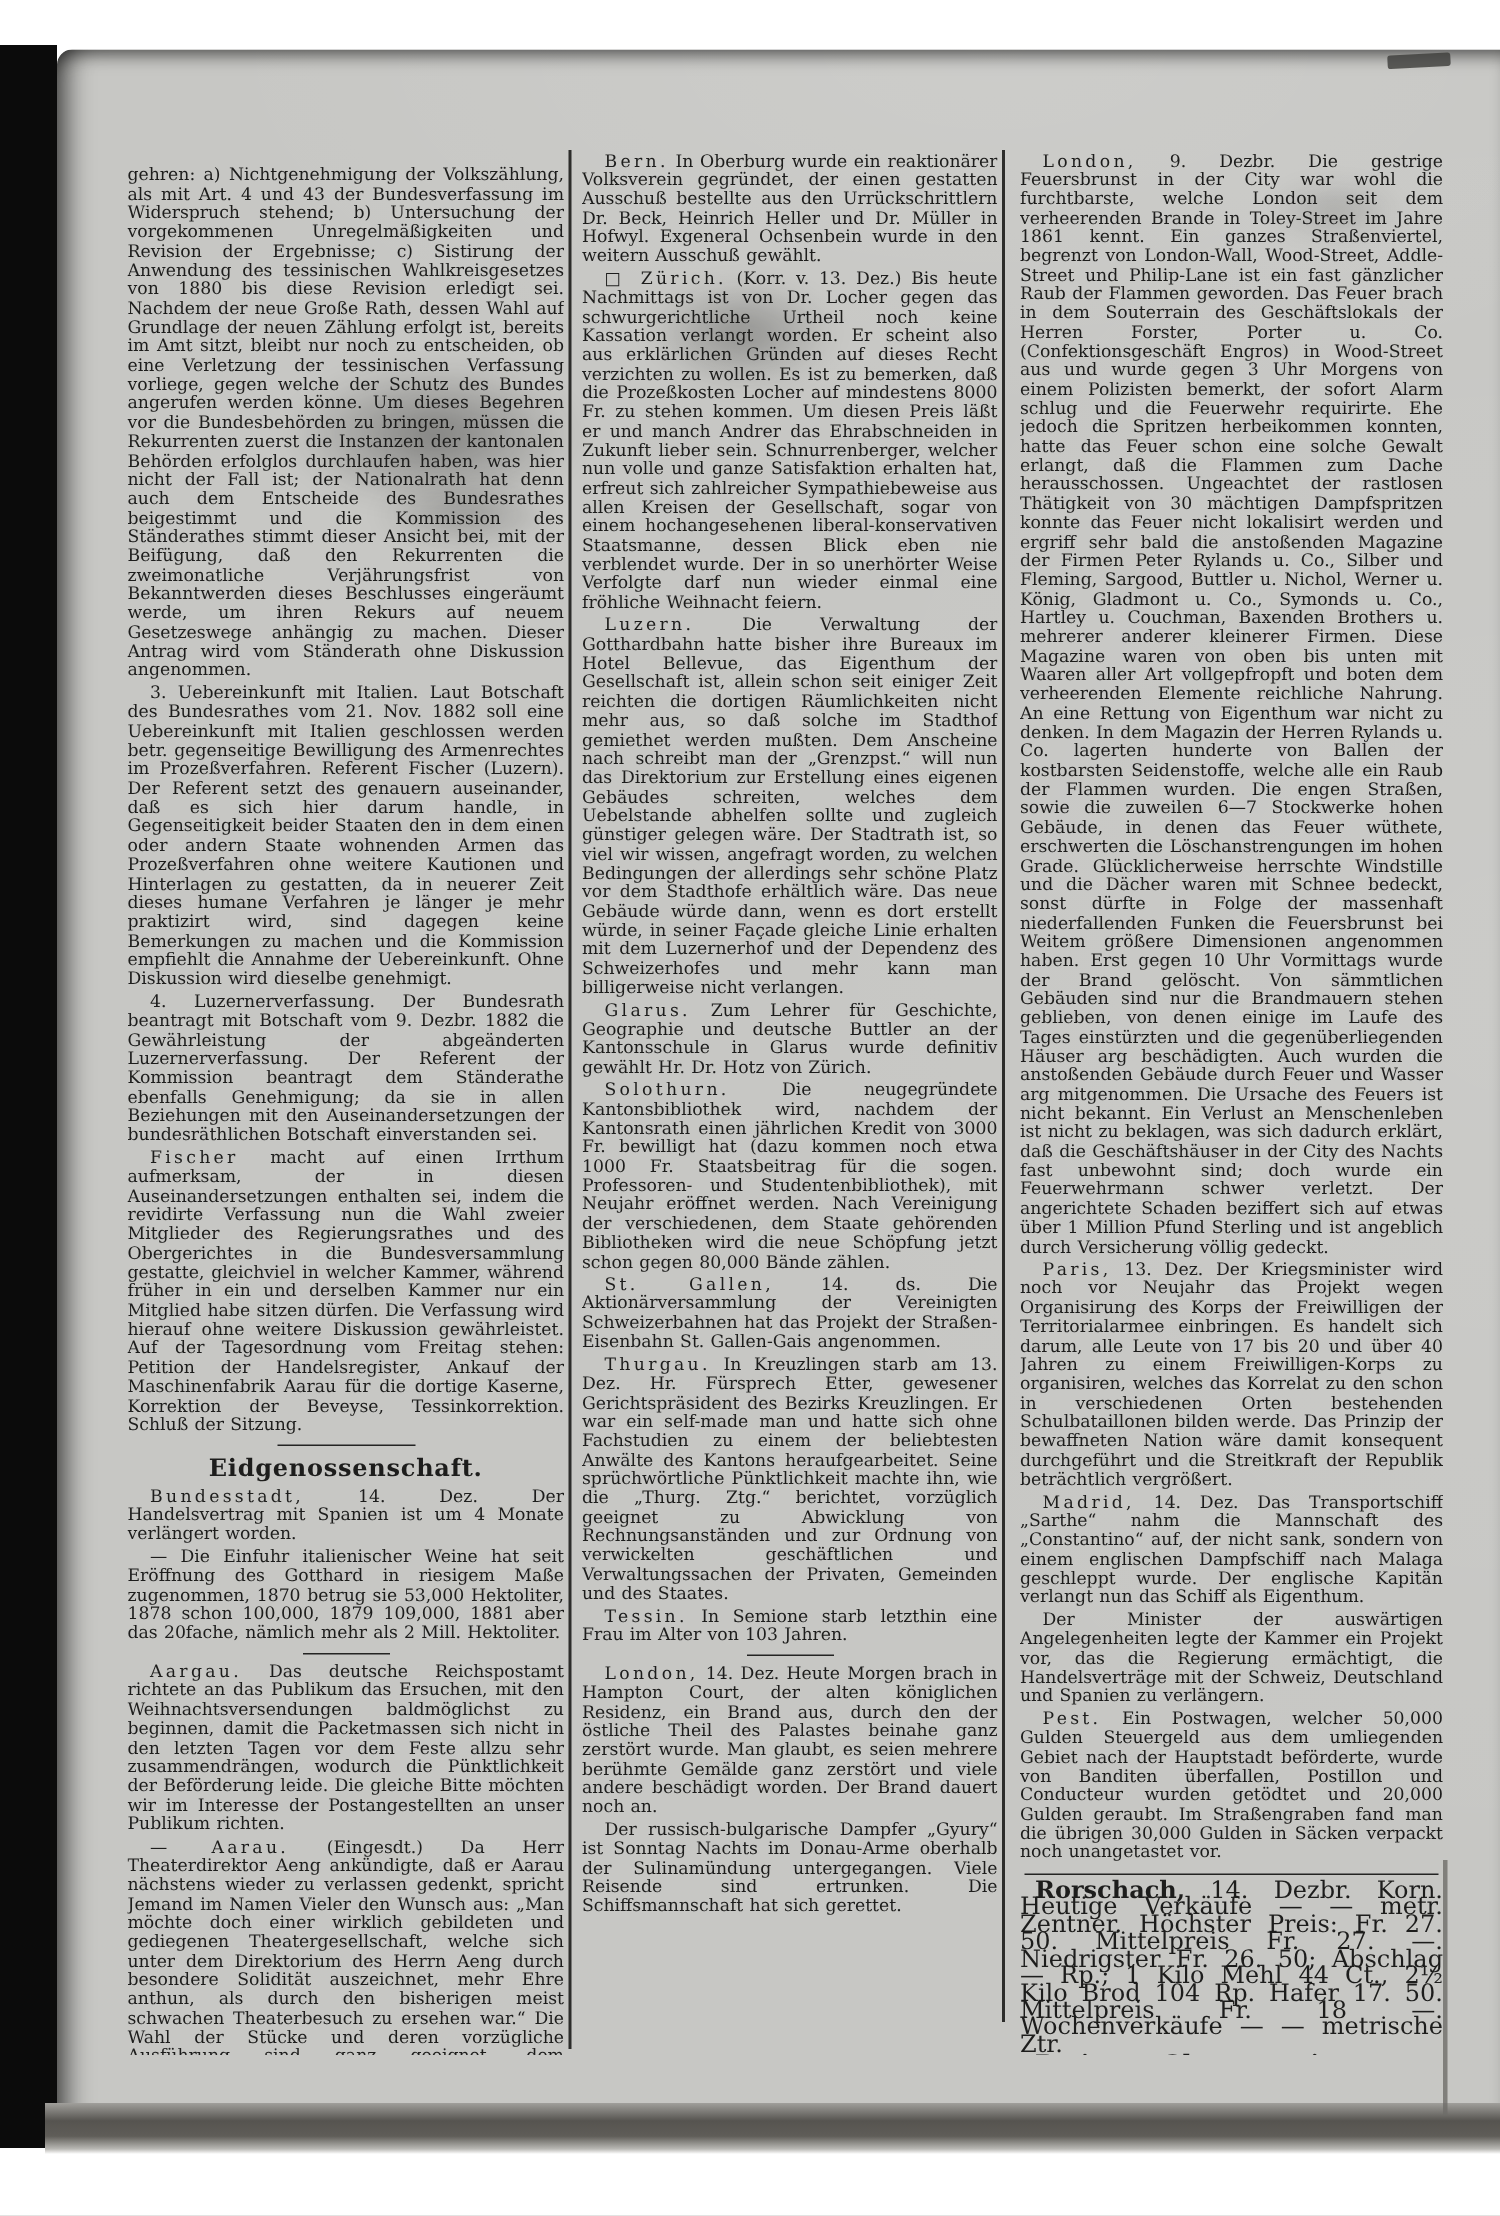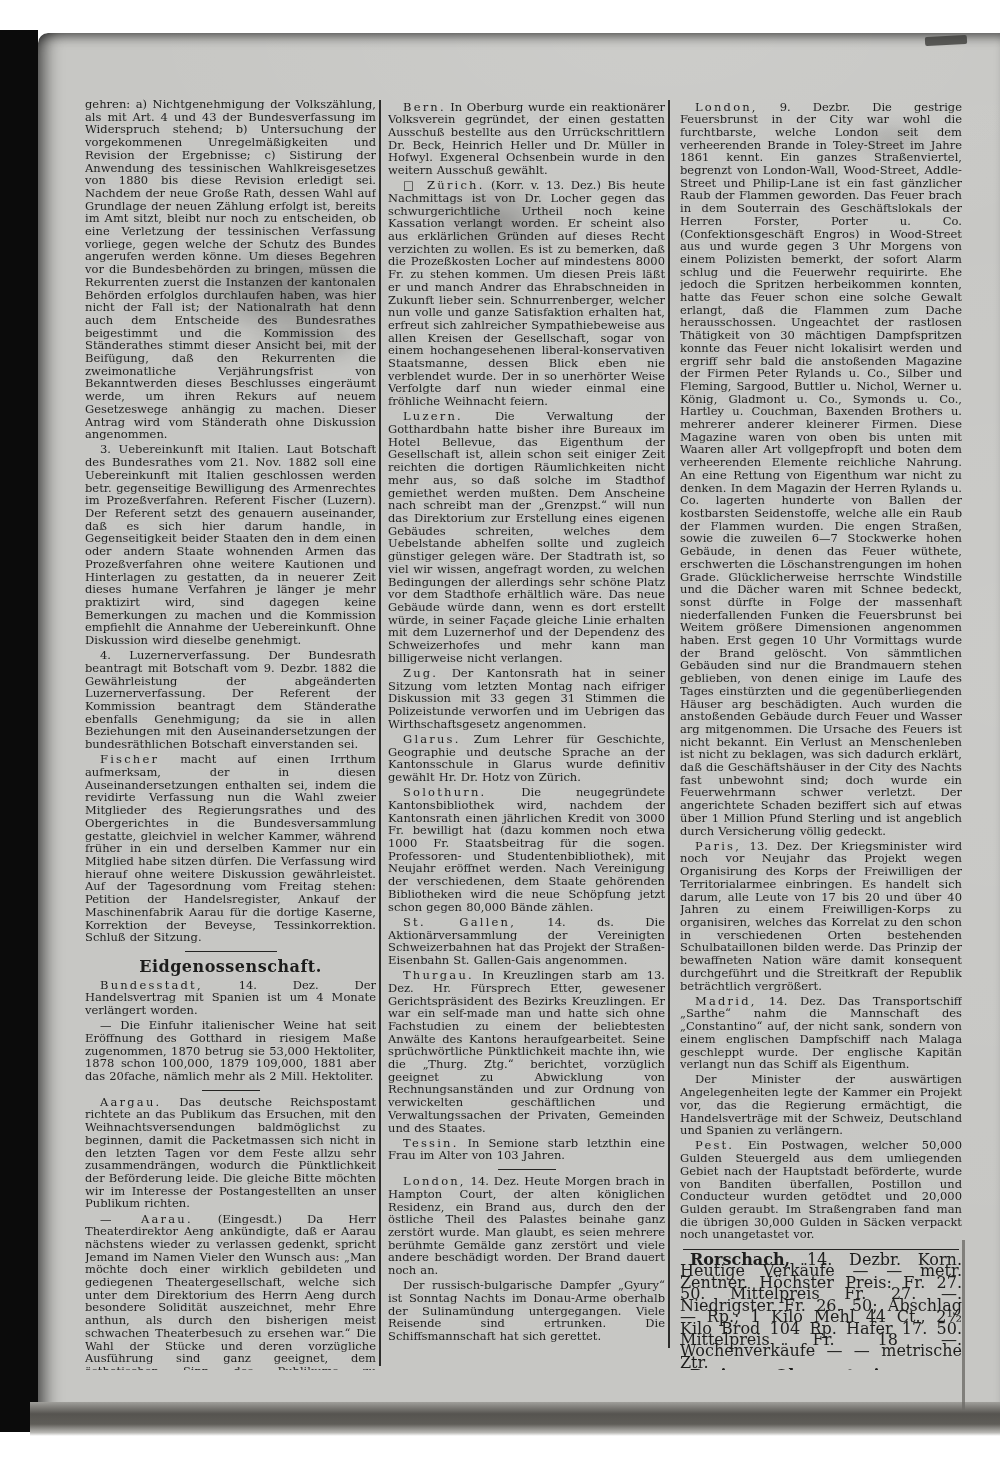--- a/index.html
+++ b/index.html
@@ -43,21 +43,21 @@
     text-align:justify;hyphens:auto;-webkit-hyphens:auto;word-spacing:.5px;
   }
   .col1{left:85px;width:291px;}
   .col2{left:388px;width:277px;}
   .col3{left:664px;width:282px;margin-left:16px;}
   .vrule{position:absolute;width:2px;background:#2c2c2a;}
   .vr1{left:379px;top:100px;height:1266px;}
   .vr2{left:668px;top:100px;height:1248px;}
 
   .par{margin:2.5px 0 0 0;text-indent:15px;}
-  .par.cont{text-indent:0;margin-top:0;}
+  .par.cont{text-indent:0;margin-top:12px;}
   .lead{white-space:pre-wrap;}
   .lead.sp{letter-spacing:2.2px;}
   .lead.bold{font-weight:bold;}
   .section-head{
     margin:9px 0 5px 0;text-align:center;text-indent:0;
     font-size:16px;font-weight:bold;letter-spacing:.5px;
   }
   .rule-short{width:92px;border:0;border-top:1.6px solid #232322;margin:7px auto 5px auto;}
   .rule-tiny{width:58px;border:0;border-top:1.6px solid #232322;margin:7px auto 5px auto;}
   .rule-long{width:98%;border:0;border-top:1.4px solid #232322;margin:8px auto 4px auto;}
@@ -91,22 +91,21 @@
   <p class="par"><span class="lead">—</span> <span>Die Einfuhr italienischer Weine hat seit Eröffnung des Gotthard in riesigem Maße zugenommen, 1870 betrug sie 53,000 Hektoliter, 1878 schon 100,000, 1879 109,000, 1881 aber das 20fache, nämlich mehr als 2 Mill. Hektoliter.</span></p>
   <hr class="rule-tiny">
   <p class="par"><span class="lead sp">Aargau.</span> <span>Das deutsche Reichspostamt richtete an das Publikum das Ersuchen, mit den Weihnachtsversendungen baldmöglichst zu beginnen, damit die Packetmassen sich nicht in den letzten Tagen vor dem Feste allzu sehr zusammendrängen, wodurch die Pünktlichkeit der Beförderung leide. Die gleiche Bitte möchten wir im Interesse der Postangestellten an unser Publikum richten.</span></p>
   <p class="par"><span class="lead sp">— Aarau.</span> <span>(Eingesdt.) Da Herr Theaterdirektor Aeng ankündigte, daß er Aarau nächstens wieder zu verlassen gedenkt, spricht Jemand im Namen Vieler den Wunsch aus: „Man möchte doch einer wirklich gebildeten und gediegenen Theatergesellschaft, welche sich unter dem Direktorium des Herrn Aeng durch besondere Solidität auszeichnet, mehr Ehre anthun, als durch den bisherigen meist schwachen Theaterbesuch zu ersehen war.“ Die Wahl der Stücke und deren vorzügliche Ausführung sind ganz geeignet, dem ästhetischen Sinn des Publikums zu entsprechen.</span></p>
 </div>
 
 <div class="col col2">
   <p class="par"><span class="lead sp">Bern.</span> <span>In Oberburg wurde ein reaktionärer Volksverein gegründet, der einen gestatten Ausschuß bestellte aus den Urrückschrittlern Dr. Beck, Heinrich Heller und Dr. Müller in Hofwyl. Exgeneral Ochsenbein wurde in den weitern Ausschuß gewählt.</span></p>
   <p class="par"><span class="lead sp">□ Zürich.</span> <span>(Korr. v. 13. Dez.) Bis heute Nachmittags ist von Dr. Locher gegen das schwurgerichtliche Urtheil noch keine Kassation verlangt worden. Er scheint also aus erklärlichen Gründen auf dieses Recht verzichten zu wollen. Es ist zu bemerken, daß die Prozeßkosten Locher auf mindestens 8000 Fr. zu stehen kommen. Um diesen Preis läßt er und manch Andrer das Ehrabschneiden in Zukunft lieber sein. Schnurrenberger, welcher nun volle und ganze Satisfaktion erhalten hat, erfreut sich zahlreicher Sympathiebeweise aus allen Kreisen der Gesellschaft, sogar von einem hochangesehenen liberal-konservativen Staatsmanne, dessen Blick eben nie verblendet wurde. Der in so unerhörter Weise Verfolgte darf nun wieder einmal eine fröhliche Weihnacht feiern.</span></p>
   <p class="par"><span class="lead sp">Luzern.</span> <span>Die Verwaltung der Gotthardbahn hatte bisher ihre Bureaux im Hotel Bellevue, das Eigenthum der Gesellschaft ist, allein schon seit einiger Zeit reichten die dortigen Räumlichkeiten nicht mehr aus, so daß solche im Stadthof gemiethet werden mußten. Dem Anscheine nach schreibt man der „Grenzpst.“ will nun das Direktorium zur Erstellung eines eigenen Gebäudes schreiten, welches dem Uebelstande abhelfen sollte und zugleich günstiger gelegen wäre. Der Stadtrath ist, so viel wir wissen, angefragt worden, zu welchen Bedingungen der allerdings sehr schöne Platz vor dem Stadthofe erhältlich wäre. Das neue Gebäude würde dann, wenn es dort erstellt würde, in seiner Façade gleiche Linie erhalten mit dem Luzernerhof und der Dependenz des Schweizerhofes und mehr kann man billigerweise nicht verlangen.</span></p>
-  <p class="par"><span class="lead sp">Zug.</span> <span>Der Kantonsrath hat in seiner Sitzung vom letzten Montag nach eifriger Diskussion mit 33 gegen 31 Stimmen die Polizeistunde verworfen und im Uebrigen das Wirthschaftsgesetz angenommen.</span></p>
-  <p class="par"><span class="lead sp">Glarus.</span> <span>Zum Lehrer für Geschichte, Geographie und deutsche Sprache an der Kantonsschule in Glarus wurde definitiv gewählt Hr. Dr. Hotz von Zürich.</span></p>
+  <p class="par"><span class="lead sp">Glarus.</span> <span>Zum Lehrer für Geschichte, Geographie und deutsche Buttler an der Kantonsschule in Glarus wurde definitiv gewählt Hr. Dr. Hotz von Zürich.</span></p>
   <p class="par"><span class="lead sp">Solothurn.</span> <span>Die neugegründete Kantonsbibliothek wird, nachdem der Kantonsrath einen jährlichen Kredit von 3000 Fr. bewilligt hat (dazu kommen noch etwa 1000 Fr. Staatsbeitrag für die sogen. Professoren- und Studentenbibliothek), mit Neujahr eröffnet werden. Nach Vereinigung der verschiedenen, dem Staate gehörenden Bibliotheken wird die neue Schöpfung jetzt schon gegen 80,000 Bände zählen.</span></p>
   <p class="par"><span class="lead sp">St. Gallen,</span> <span>14. ds. Die Aktionärversammlung der Vereinigten Schweizerbahnen hat das Projekt der Straßen-Eisenbahn St. Gallen-Gais angenommen.</span></p>
   <p class="par"><span class="lead sp">Thurgau.</span> <span>In Kreuzlingen starb am 13. Dez. Hr. Fürsprech Etter, gewesener Gerichtspräsident des Bezirks Kreuzlingen. Er war ein self-made man und hatte sich ohne Fachstudien zu einem der beliebtesten Anwälte des Kantons heraufgearbeitet. Seine sprüchwörtliche Pünktlichkeit machte ihn, wie die „Thurg. Ztg.“ berichtet, vorzüglich geeignet zu Abwicklung von Rechnungsanständen und zur Ordnung von verwickelten geschäftlichen und Verwaltungssachen der Privaten, Gemeinden und des Staates.</span></p>
   <p class="par"><span class="lead sp">Tessin.</span> <span>In Semione starb letzthin eine Frau im Alter von 103 Jahren.</span></p>
   <hr class="rule-tiny">
   <p class="par"><span class="lead sp">London,</span> <span>14. Dez. Heute Morgen brach in Hampton Court, der alten königlichen Residenz, ein Brand aus, durch den der östliche Theil des Palastes beinahe ganz zerstört wurde. Man glaubt, es seien mehrere berühmte Gemälde ganz zerstört und viele andere beschädigt worden. Der Brand dauert noch an.</span></p>
   <p class="par"><span class="lead"></span><span>Der russisch-bulgarische Dampfer „Gyury“ ist Sonntag Nachts im Donau-Arme oberhalb der Sulinamündung untergegangen. Viele Reisende sind ertrunken. Die Schiffsmannschaft hat sich gerettet.</span></p>
 </div>
 
 <div class="col col3">

